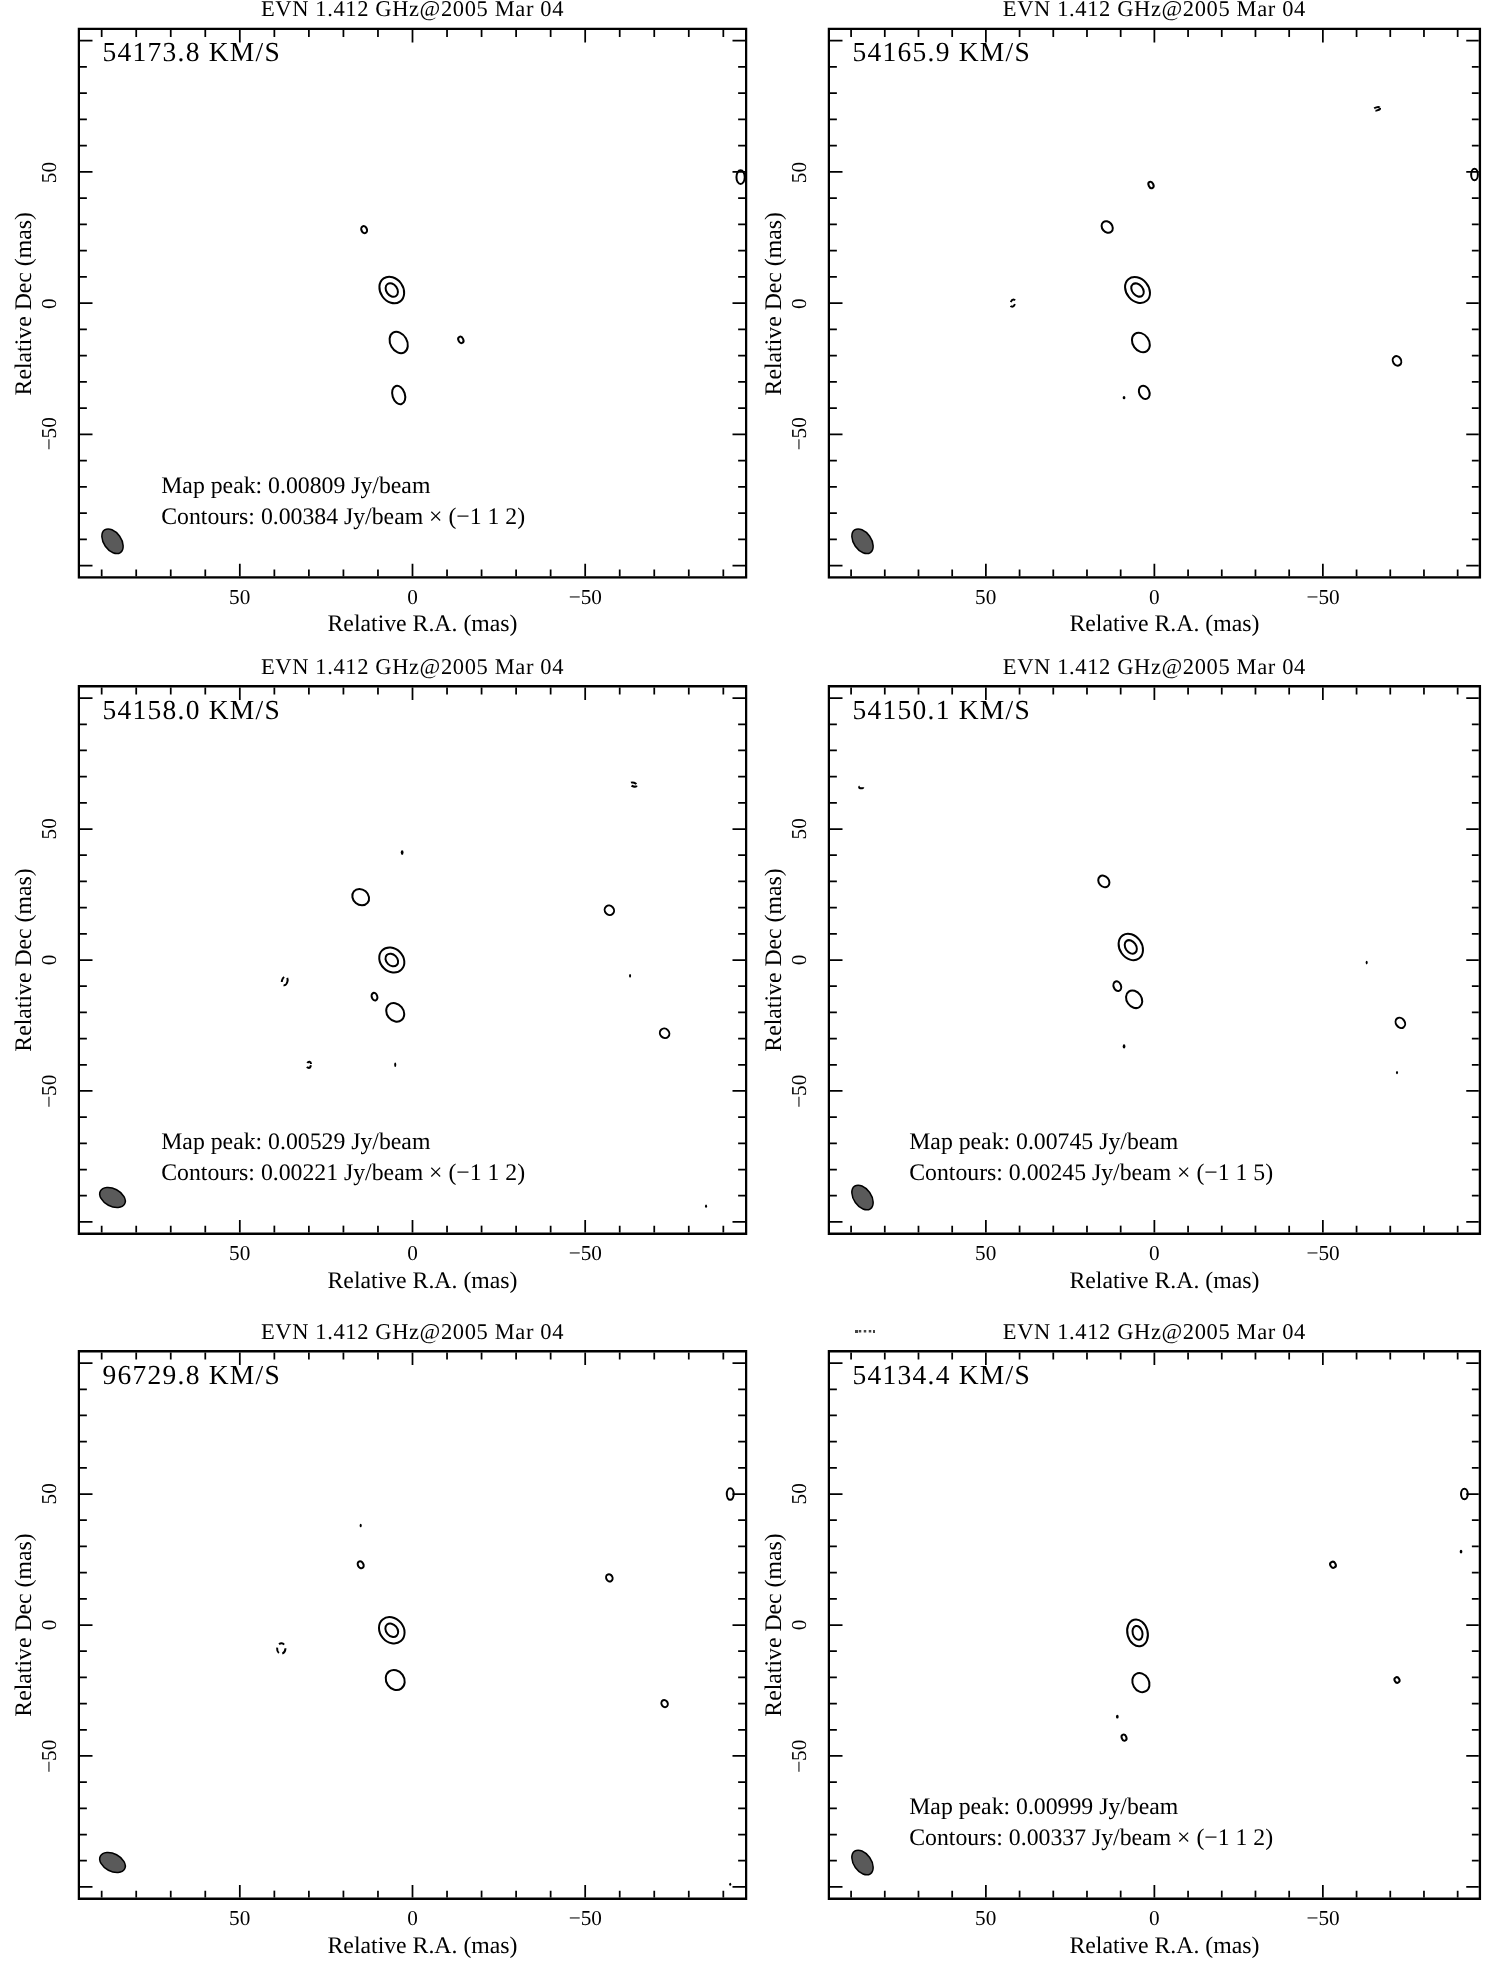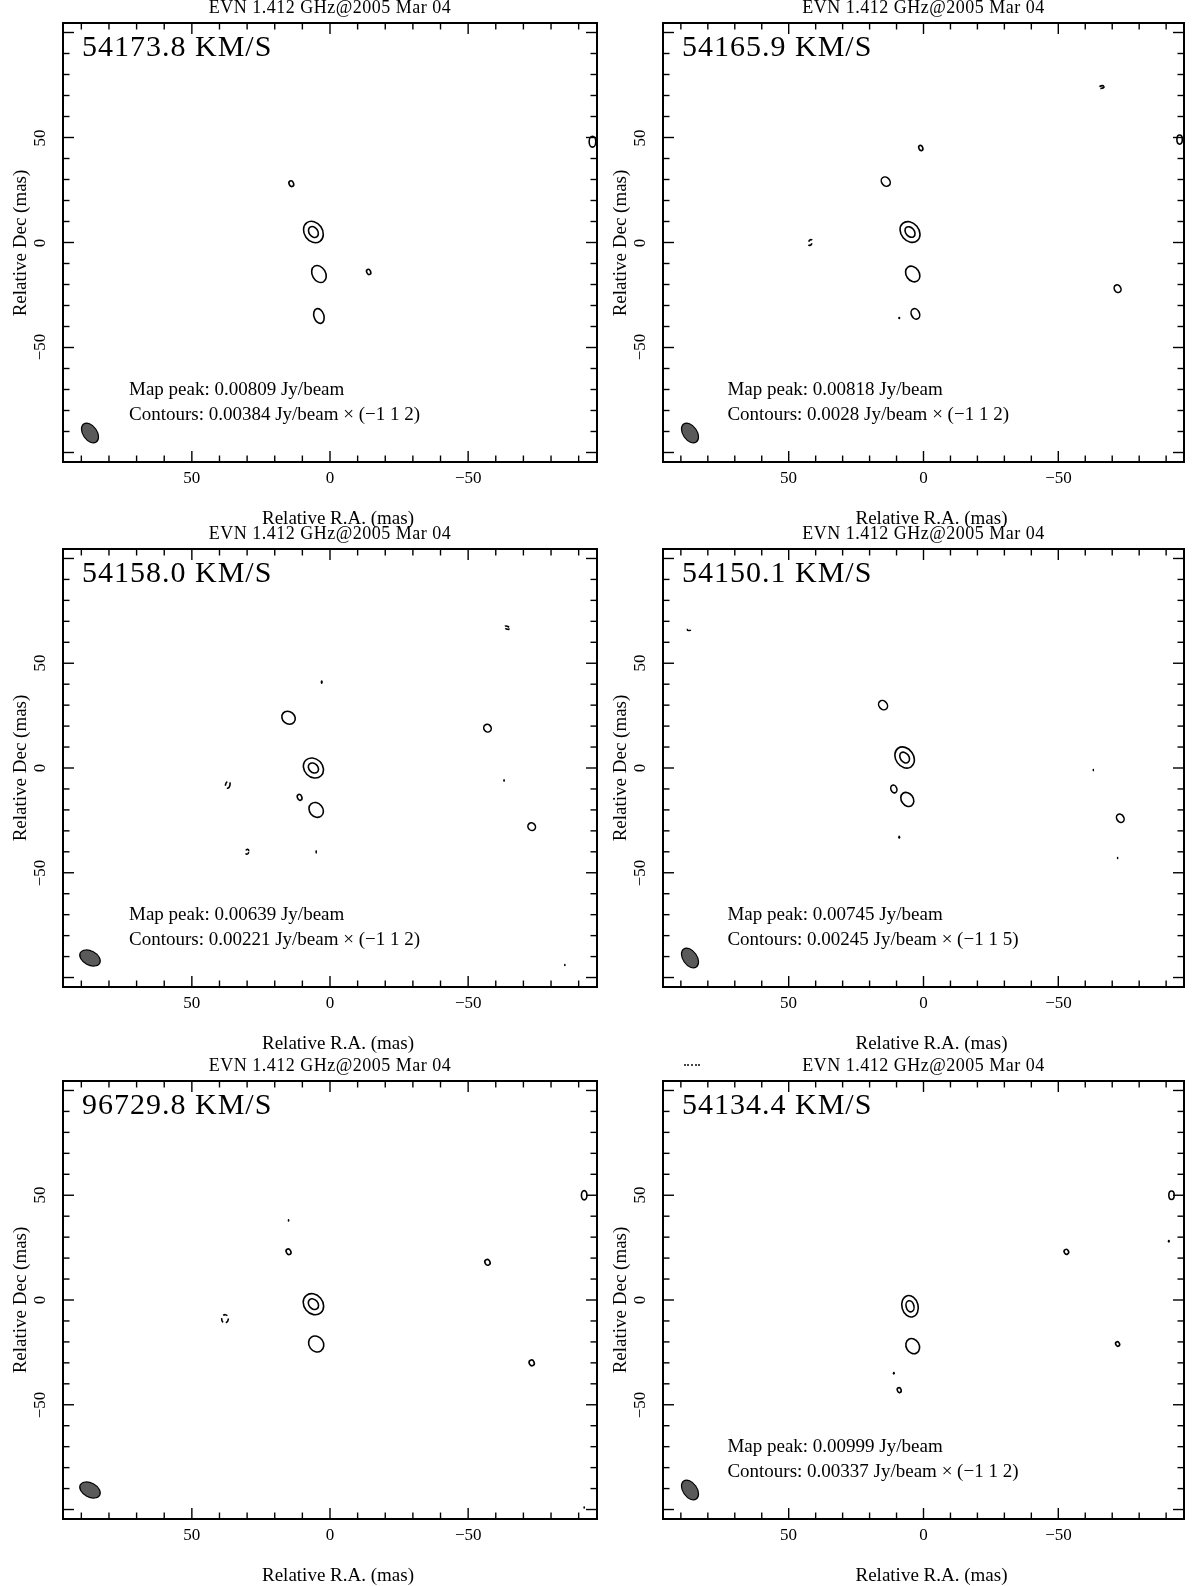--- a/index.html
+++ b/index.html
@@ -9,32 +9,32 @@
     font-family:"Liberation Serif","DejaVu Serif",serif;
   }
   .figure{position:absolute;inset:0;padding-left:28px;}
   .panel{position:absolute;}
   .plot{position:absolute;left:0;top:0;width:100%;height:100%;display:block;background:#fff;}
   .ptitle{
     position:absolute;left:0;right:0;top:-25px;text-align:center;
     font-size:18px;letter-spacing:.5px;white-space:nowrap;
   }
   .vel{
-    position:absolute;left:20px;top:7px;font-size:30px;letter-spacing:1px;white-space:nowrap;
+    position:absolute;left:20px;top:7px;font-size:22px;letter-spacing:1px;white-space:nowrap;
   }
   .peak{
     position:absolute;left:12.5%;bottom:36px;font-size:19px;line-height:1.35;white-space:nowrap;
   }
   .xtick{
     position:absolute;top:100%;margin-top:5px;transform:translateX(-50%);
     font-size:17px;white-space:nowrap;
   }
   .xtick.t50{left:24.2%;} .xtick.t0{left:50%;} .xtick.tm50{left:75.8%;}
   .xlabel{
-    position:absolute;top:100%;margin-top:44px;left:16px;right:0;text-align:center;
+    position:absolute;top:100%;margin-top:26px;left:16px;right:0;text-align:center;
     font-size:19px;white-space:nowrap;
   }
   .ytick{
     position:absolute;left:-46px;width:48px;text-align:center;
     transform:translateY(-50%) rotate(-90deg);font-size:17px;
   }
   .ytick.t50{top:26.2%;} .ytick.t0{top:50%;} .ytick.tm50{top:73.8%;}
   .ylabel{
     position:absolute;left:-42px;top:50%;width:230px;text-align:center;
     transform:translate(-50%,-50%) rotate(-90deg);font-size:19px;white-space:nowrap;
@@ -279,24 +279,20 @@
         </g>
         <g transform="translate(439.4278350515464,65.1) rotate(-15)">
           <ellipse rx="2.695876288659794" ry="1.26" fill="none" stroke="#000" stroke-width="1.6" stroke-dasharray="4.5 3"></ellipse>
         </g>
         <g transform="translate(517.6082474226804,117.6) rotate(0)">
           <ellipse rx="2.695876288659794" ry="4.620000000000001" fill="none" stroke="#000" stroke-width="1.6"></ellipse>
         </g>
         <ellipse cx="28" cy="411" rx="7" ry="11" transform="rotate(-35 28 411)" fill="#5a5a5a" stroke="#000" stroke-width="1.2"></ellipse>
       </svg>
     <div class="vel">54165.9 KM/S</div>
-    <div class="peak">
-      <div>Map peak: 0.00818 Jy/beam</div>
-      <div>Contours: 0.0028 Jy/beam × (−1 1 2)</div>
-    </div>
     <div class="ytick t50">50</div>
     <div class="ytick t0">0</div>
     <div class="ytick tm50">−50</div>
     <div class="ylabel">Relative Dec (mas)</div>
     <div class="xtick t50">50</div>
     <div class="xtick t0">0</div>
     <div class="xtick tm50">−50</div>
     <div class="xlabel">Relative R.A. (mas)</div>
   </div>
 
@@ -421,21 +417,21 @@
         <g transform="translate(254.18556701030926,303.8095238095238) rotate(0)">
           <ellipse rx="0.8288659793814432" ry="1.885714285714286" fill="#000"></ellipse>
         </g>
         <g transform="translate(502.8453608247423,416.95238095238096) rotate(0)">
           <ellipse rx="0.8288659793814432" ry="1.2571428571428571" fill="#000"></ellipse>
         </g>
         <ellipse cx="28" cy="410" rx="7" ry="11" transform="rotate(-62 28 410)" fill="#5a5a5a" stroke="#000" stroke-width="1.2"></ellipse>
       </svg>
     <div class="vel">54158.0 KM/S</div>
     <div class="peak">
-      <div>Map peak: 0.00639 Jy/beam</div>
+      <div>Map peak: 0.00529 Jy/beam</div>
       <div>Contours: 0.00221 Jy/beam × (−1 1 2)</div>
     </div>
     <div class="ytick t50">50</div>
     <div class="ytick t0">0</div>
     <div class="ytick tm50">−50</div>
     <div class="ylabel">Relative Dec (mas)</div>
     <div class="xtick t50">50</div>
     <div class="xtick t0">0</div>
     <div class="xtick tm50">−50</div>
     <div class="xlabel">Relative R.A. (mas)</div>

